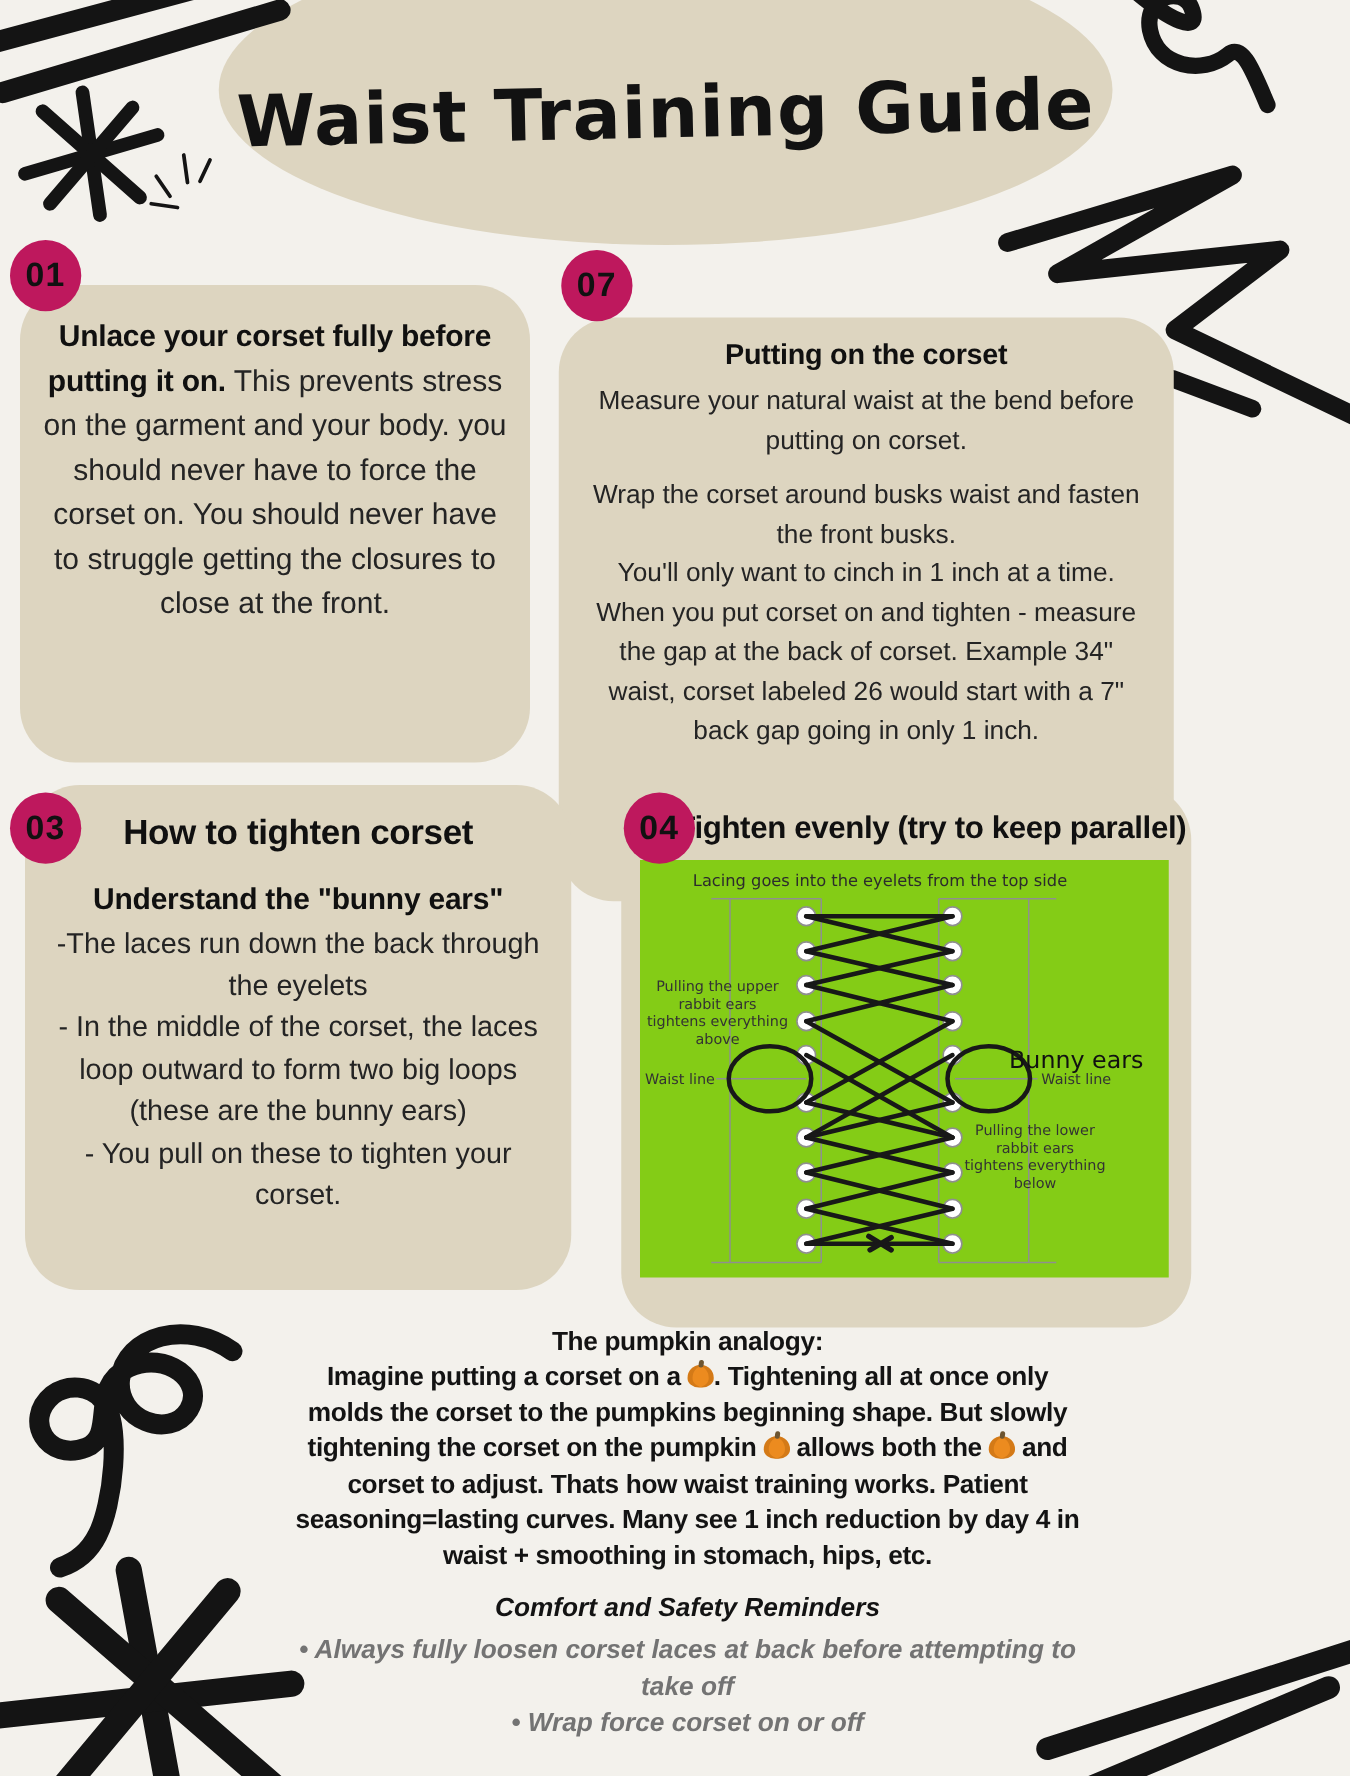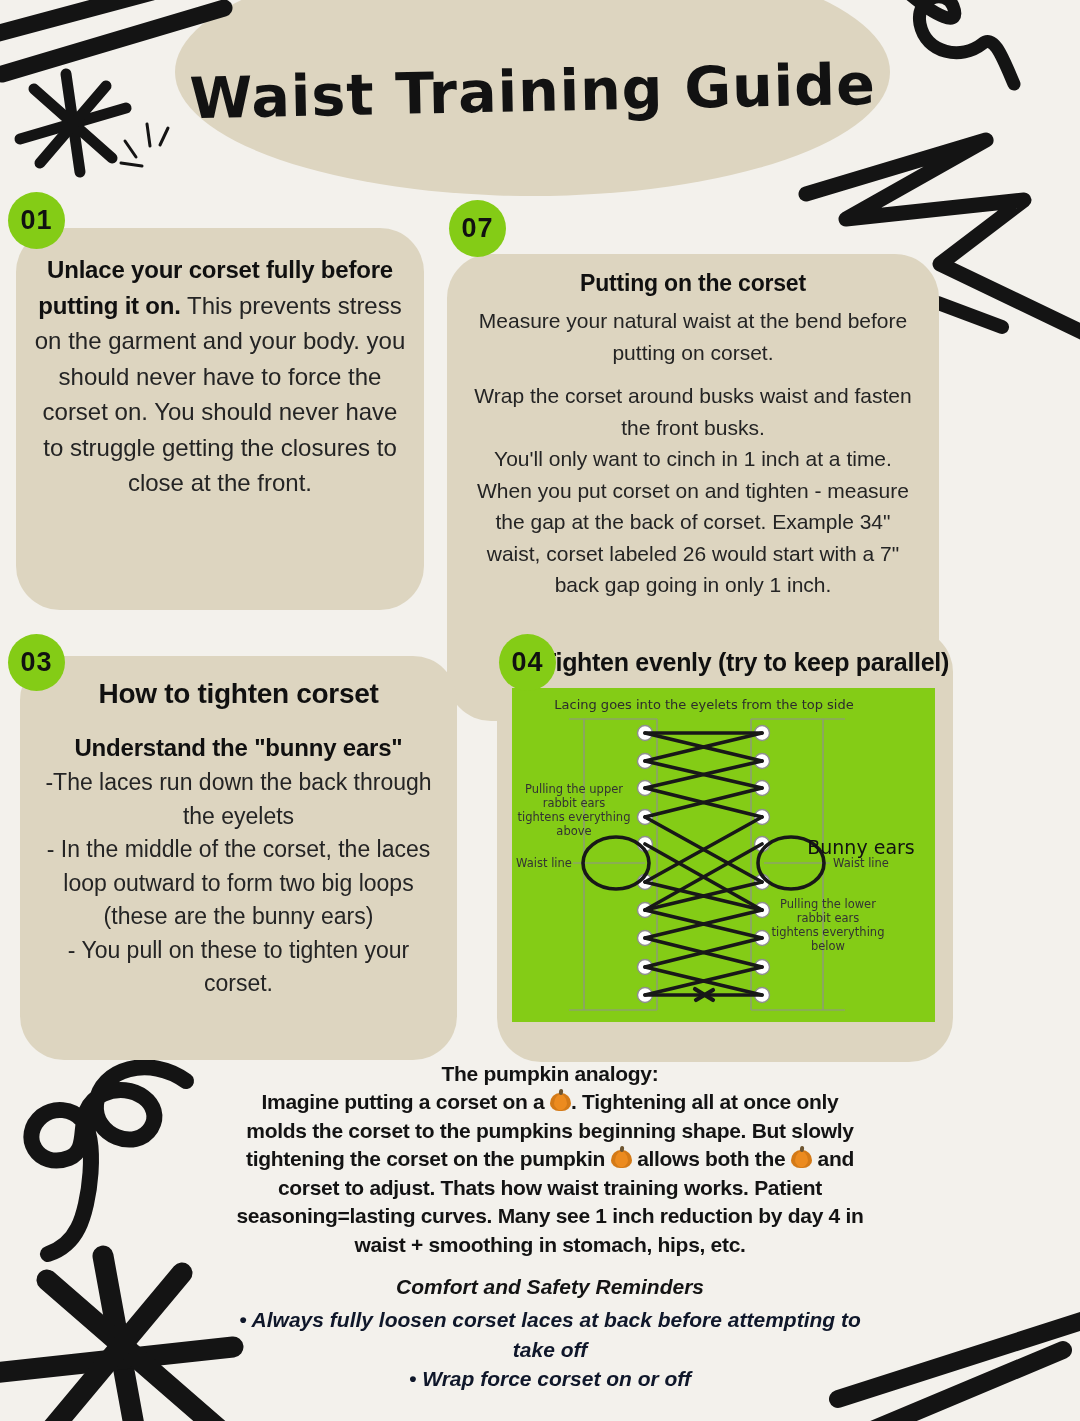--- a/index.html
+++ b/index.html
@@ -17,32 +17,32 @@
   .page-title{
     margin:0;padding-top:38px;font-family:"DejaVu Sans",sans-serif;
     font-weight:bold;font-size:57px;letter-spacing:1px;color:#121212;
     transform:rotate(-1.2deg);white-space:nowrap;
   }
   .card{
     position:absolute;background:#ddd5c0;border-radius:44px;z-index:2;
     text-align:center;box-sizing:border-box;
   }
   .badge{
-    position:absolute;width:57px;height:57px;border-radius:50%;background:#84cc16;
+    position:absolute;width:57px;height:57px;border-radius:50%;background:#be185d;
     display:flex;align-items:center;justify-content:center;z-index:3;
     font-weight:bold;font-size:27px;color:#111;letter-spacing:1px;
   }
   .card1{left:16px;top:228px;width:408px;height:382px;padding:24px 18px 0;}
   .card1 .body{font-size:24px;line-height:1.48;color:#242424;}
   .card1 .body strong{color:#101010;letter-spacing:-0.2px;}
   .card2{left:447px;top:218px;width:492px;height:467px;padding:16px 24px 17px;margin-top:36px;}
   .card2 .ctitle{font-size:23px;font-weight:bold;letter-spacing:-0.2px;color:#101010;margin:0 0 8px;}
   .card2 p{margin:0;font-size:21px;line-height:1.5;color:#242424;}
   .card2 p.gap{margin-bottom:12px;}
-  .card3{left:20px;top:628px;width:437px;height:404px;padding:22px 12px 0;margin-top:28px;}
+  .card3{left:20px;top:628px;width:437px;height:404px;padding:22px 12px 0;}
   .card3 .ctitle{font-size:28px;font-weight:bold;letter-spacing:-0.3px;color:#101010;margin:0 0 24px;}
   .card3 .subtitle{font-size:24px;font-weight:bold;letter-spacing:-0.2px;color:#101010;margin:0 0 4px;}
   .card3 .point{font-size:23px;line-height:1.46;color:#242424;}
   .card4{left:497px;top:628px;width:456px;height:434px;padding:20px 0 0;}
   .card4 .ctitle{font-size:25px;font-weight:bold;letter-spacing:-0.3px;color:#101010;margin:0 0 0 40px;white-space:nowrap;}
   .diagram-box{
     position:absolute;left:15px;top:60px;width:423px;height:334px;background:#84cc16;
   }
   .bottom-text{position:absolute;left:185px;top:1062px;width:730px;z-index:2;text-align:center;}
   .pumpkin-title{font-size:21px;font-weight:bold;letter-spacing:-0.3px;margin:0 0 2px;color:#131313;}
@@ -51,21 +51,21 @@
     display:inline-block;width:21px;height:18px;vertical-align:-2px;position:relative;
     background:#ec8b1f;border-radius:50% 50% 46% 46% / 60% 60% 44% 44%;
     box-shadow:inset 4px 0 0 rgba(140,70,0,.25), inset -4px 0 0 rgba(140,70,0,.25);
   }
   .pumpkin-icon::before{
     content:"";position:absolute;top:-4px;left:9px;width:4px;height:6px;
     background:#6d5531;border-radius:2px;transform:rotate(8deg);
   }
   .safety{margin-top:16px;font-style:italic;}
   .safety-title{font-size:21px;font-weight:bold;margin:0 0 6px;color:#131313;}
-  .safety-bullet{font-size:21px;font-weight:bold;line-height:1.4;color:#0f172a;width:660px;margin:0 auto;}
+  .safety-bullet{font-size:21px;font-weight:bold;line-height:1.4;color:#737373;width:660px;margin:0 auto;}
 </style>
 </head>
 <body>
 
 <div class="page">
 
   <svg class="deco" width="1080" height="1421" viewBox="0 0 1080 1421">
     <g stroke="#141414" fill="none" stroke-linecap="round" stroke-linejoin="round">
       <path d="M -12 36 L 152 -8" stroke-width="17"></path>
       <path d="M 2 74 L 224 8" stroke-width="17"></path>

